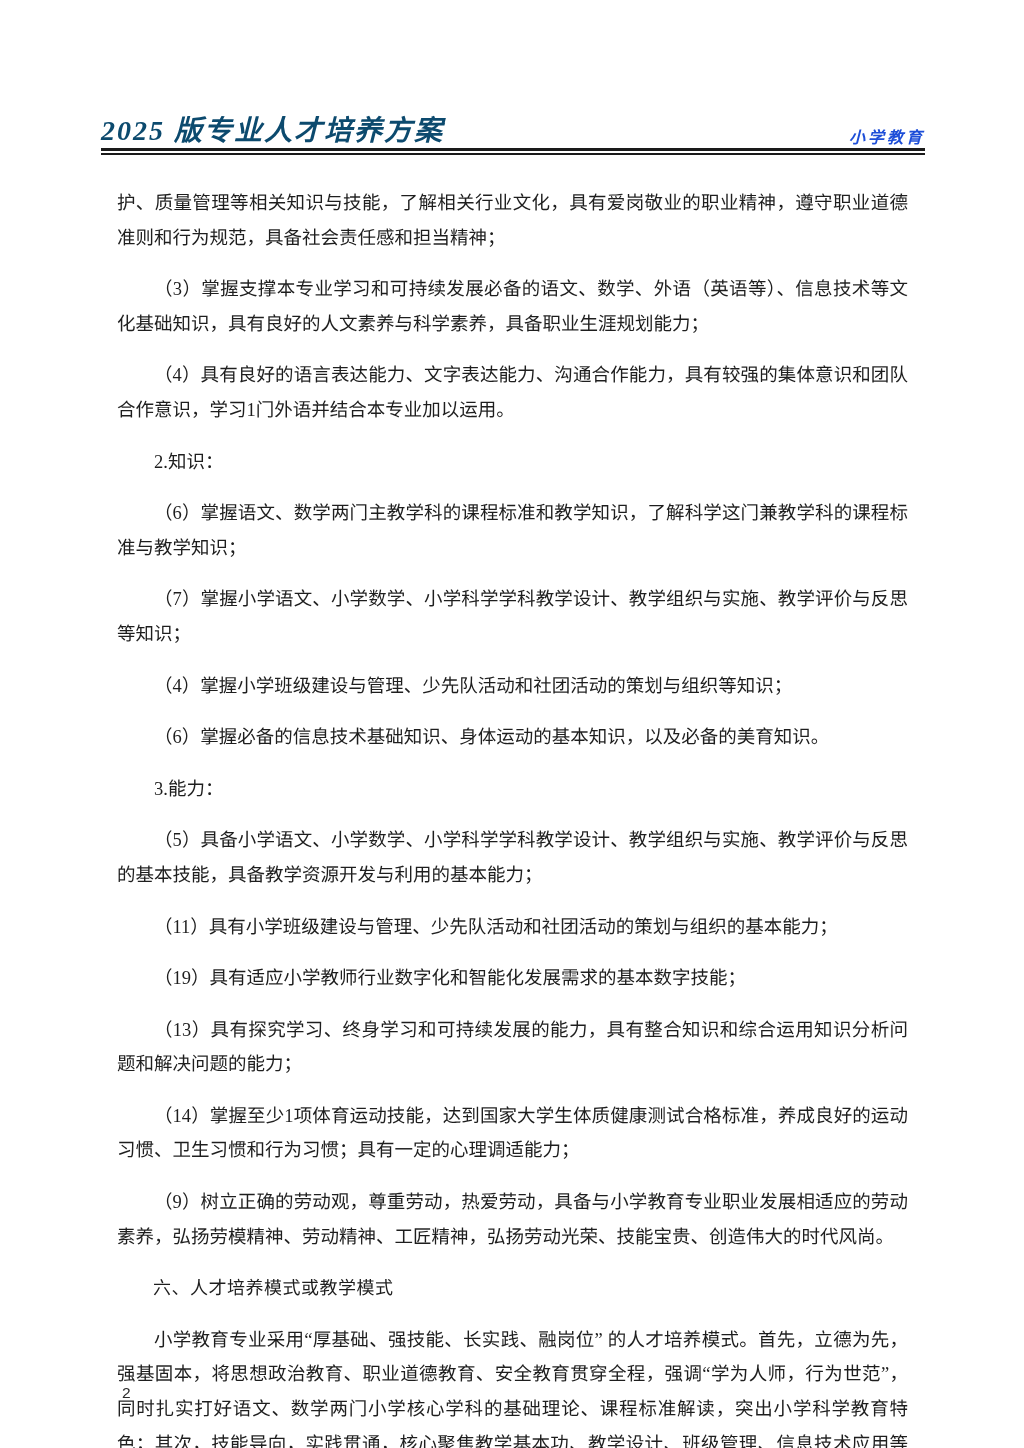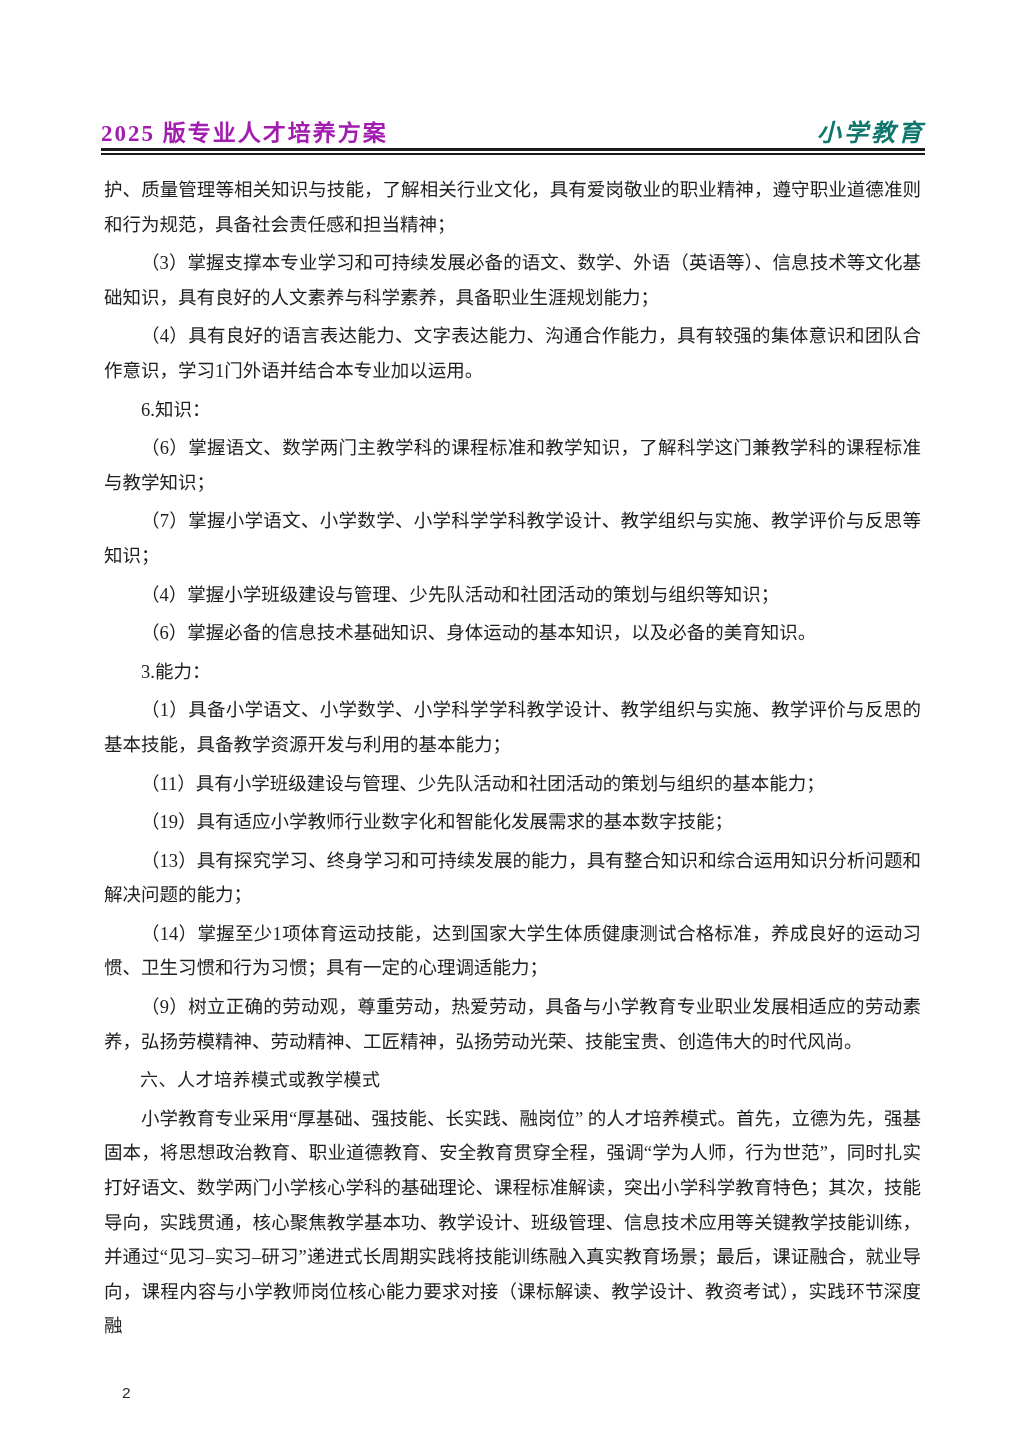--- a/index.html
+++ b/index.html
@@ -23,32 +23,33 @@
     position: absolute;
     left: 101px;
     right: 99px;
     top: 118px;
     height: 30px;
     display: flex;
     justify-content: space-between;
     align-items: flex-end;
   }
   .header-left {
-    font-size: 23px;
+    font-size: 28px;
     font-weight: 700;
+    font-style: italic;
     letter-spacing: 2px;
-    color: #a21caf;
+    color: #0c4a6e;
     white-space: nowrap;
   }
   .header-right {
-    font-size: 24px;
+    font-size: 16px;
     font-weight: 700;
     font-style: italic;
     letter-spacing: 3px;
-    color: #0f766e;
+    color: #1d4ed8;
     white-space: nowrap;
     margin-top: 28px;
   }
   .header-rule {
     position: absolute;
     left: 101px;
     right: 99px;
     top: 148px;
     height: 7px;
   }
@@ -70,21 +71,21 @@
     left: 100px;
     top: 169px;
     width: 825px;
     font-size: 18.5px;
     line-height: 34.6px;
     text-align: justify;
     text-justify: inter-ideograph;
     color: #1e1e1e;
   }
   .doc-body p {
-    margin: 4px;
+    margin: 17px;
     text-indent: 2em;
     word-break: break-all;
   }
   .doc-body p.noindent { text-indent: 0; }
   .doc-body p.heading {
     font-weight: 400;
     font-family: "Liberation Sans", "DejaVu Sans", sans-serif;
     font-size: 18px;
     letter-spacing: 0.5px;
   }
@@ -111,27 +112,27 @@
   <div class="header-rule">
     <div class="rule-thick"></div>
     <div class="rule-gap"></div>
     <div class="rule-thin"></div>
   </div>
 
   <div class="doc-body" id="doc-body">
       <p class="noindent">护、质量管理等相关知识与技能，了解相关行业文化，具有爱岗敬业的职业精神，遵守职业道德准则和行为规范，具备社会责任感和担当精神；</p>
       <p class="">（3）掌握支撑本专业学习和可持续发展必备的语文、数学、外语（英语等）、信息技术等文化基础知识，具有良好的人文素养与科学素养，具备职业生涯规划能力；</p>
       <p class="">（4）具有良好的语言表达能力、文字表达能力、沟通合作能力，具有较强的集体意识和团队合作意识，学习1门外语并结合本专业加以运用。</p>
-      <p class="">6.知识：</p>
+      <p class="">2.知识：</p>
       <p class="">（6）掌握语文、数学两门主教学科的课程标准和教学知识，了解科学这门兼教学科的课程标准与教学知识；</p>
       <p class="">（7）掌握小学语文、小学数学、小学科学学科教学设计、教学组织与实施、教学评价与反思等知识；</p>
       <p class="">（4）掌握小学班级建设与管理、少先队活动和社团活动的策划与组织等知识；</p>
       <p class="">（6）掌握必备的信息技术基础知识、身体运动的基本知识，以及必备的美育知识。</p>
       <p class="">3.能力：</p>
-      <p class="">（1）具备小学语文、小学数学、小学科学学科教学设计、教学组织与实施、教学评价与反思的基本技能，具备教学资源开发与利用的基本能力；</p>
+      <p class="">（5）具备小学语文、小学数学、小学科学学科教学设计、教学组织与实施、教学评价与反思的基本技能，具备教学资源开发与利用的基本能力；</p>
       <p class="">（11）具有小学班级建设与管理、少先队活动和社团活动的策划与组织的基本能力；</p>
       <p class="">（19）具有适应小学教师行业数字化和智能化发展需求的基本数字技能；</p>
       <p class="">（13）具有探究学习、终身学习和可持续发展的能力，具有整合知识和综合运用知识分析问题和解决问题的能力；</p>
       <p class="">（14）掌握至少1项体育运动技能，达到国家大学生体质健康测试合格标准，养成良好的运动习惯、卫生习惯和行为习惯；具有一定的心理调适能力；</p>
       <p class="">（9）树立正确的劳动观，尊重劳动，热爱劳动，具备与小学教育专业职业发展相适应的劳动素养，弘扬劳模精神、劳动精神、工匠精神，弘扬劳动光荣、技能宝贵、创造伟大的时代风尚。</p>
       <p class=" heading">六、人才培养模式或教学模式</p>
       <p class="">小学教育专业采用“厚基础、强技能、长实践、融岗位” 的人才培养模式。首先，立德为先，强基固本，将思想政治教育、职业道德教育、安全教育贯穿全程，强调“学为人师，行为世范”，同时扎实打好语文、数学两门小学核心学科的基础理论、课程标准解读，突出小学科学教育特色；其次，技能导向，实践贯通，核心聚焦教学基本功、教学设计、班级管理、信息技术应用等关键教学技能训练，并通过“见习–实习–研习”递进式长周期实践将技能训练融入真实教育场景；最后，课证融合，就业导向，课程内容与小学教师岗位核心能力要求对接（课标解读、教学设计、教资考试），实践环节深度融</p>
     </div>
 
   <div class="page-footer">2</div>

